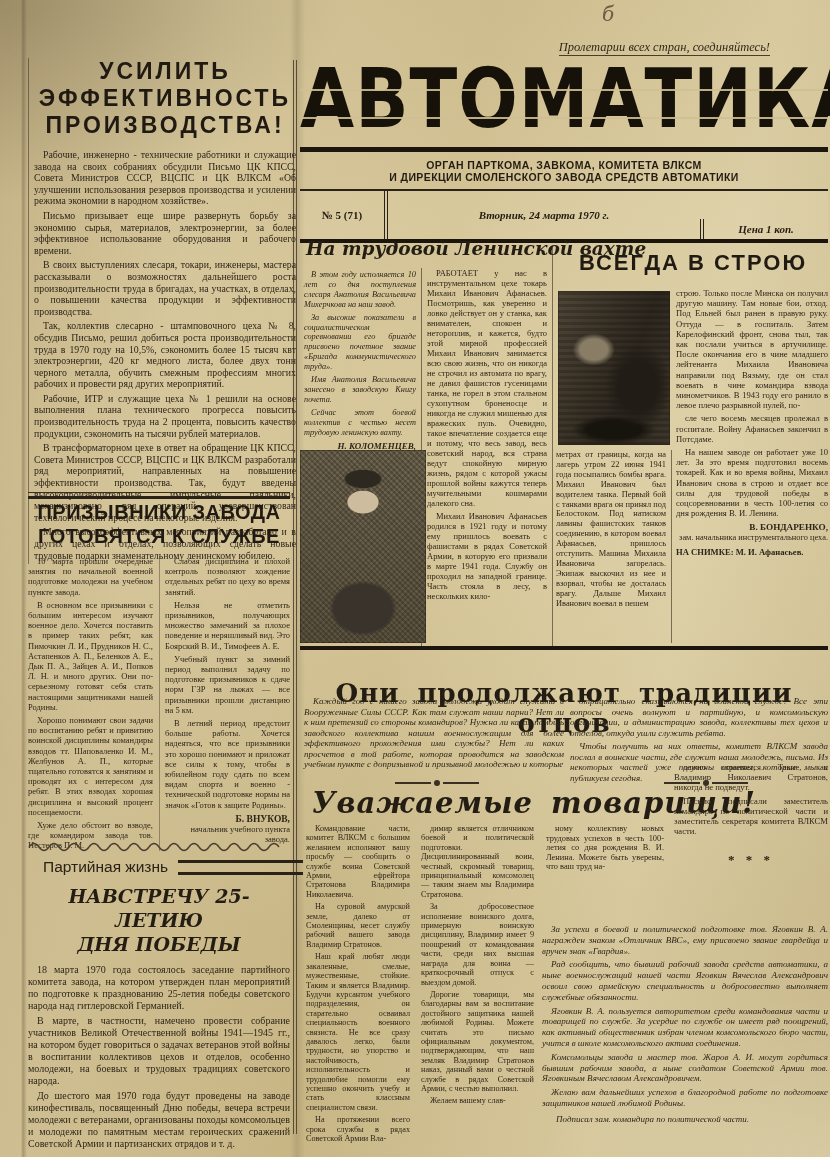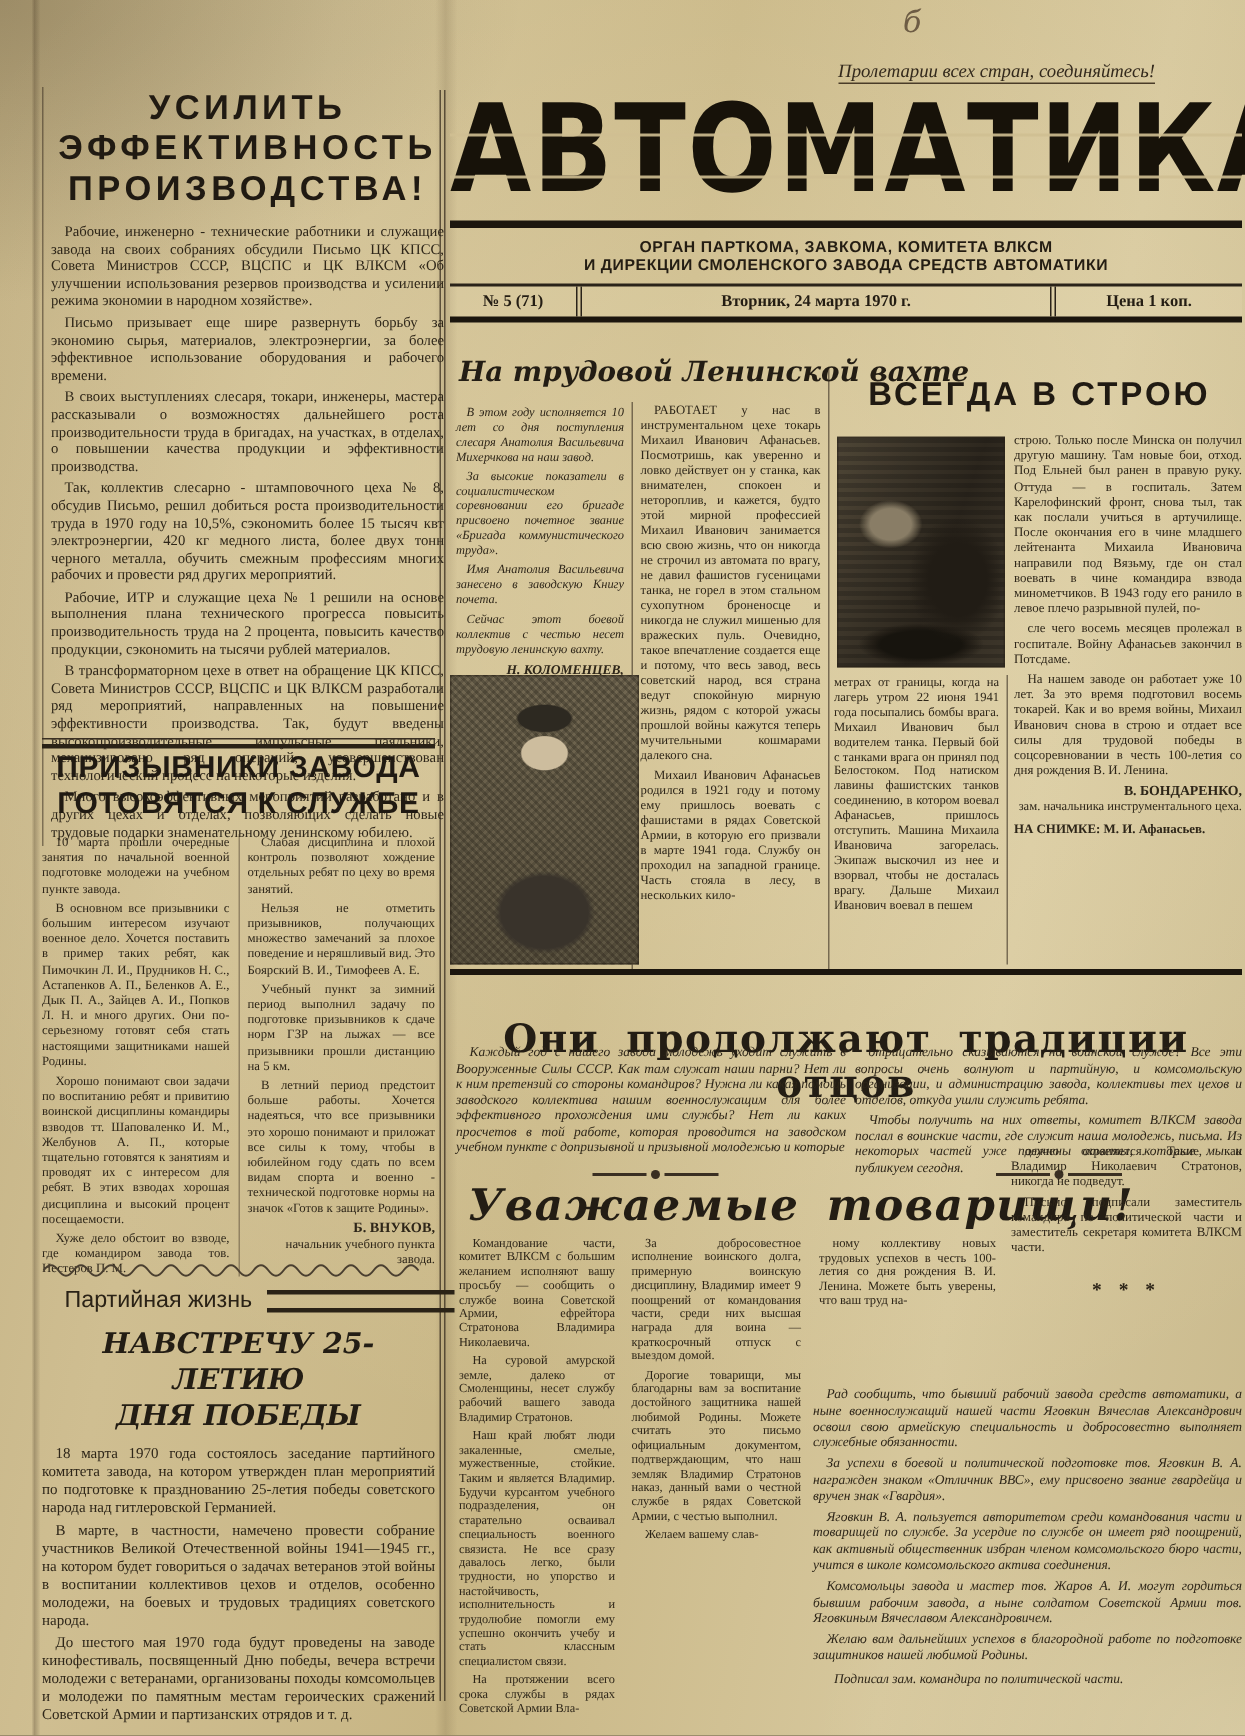--- a/index.html
+++ b/index.html
@@ -31,21 +31,21 @@
     font-family:"DejaVu Sans",sans-serif;font-weight:bold;font-size:70px;letter-spacing:1px;
     color:#171209;text-align:center;line-height:1;transform:scaleY(1.16);transform-origin:top center;
   }
   .slit{position:absolute;left:0;width:100%;height:2px;background:#cfbf92;opacity:.9;}
   .thickrule{background:#1c160e;}
   .subtitle{font-family:"Liberation Sans",sans-serif;font-weight:bold;font-size:10.5px;
     letter-spacing:.4px;text-align:center;color:#241d13;}
   .infobar{display:flex;border-top:2px solid #2a2319;border-bottom:4px solid #1b150d;
     font-weight:bold;font-size:11px;color:#241d13;align-items:stretch;background:rgba(255,245,215,.10);}
   .infobar .cell{display:flex;align-items:center;justify-content:center;padding:4px 6px;}
-  .cell+.cell{border-left:4px double #2a2319;}
+  .cell+.cell{border-left:4px double #2a2319;font-style:italic;}
   .vrule{border-left:1px solid rgba(55,44,30,.75);border-right:1px solid rgba(55,44,30,.75);width:2px;}
   .vthin{width:1px;background:rgba(55,44,30,.6);}
   .cols2{column-count:2;column-gap:12px;column-rule:1px solid rgba(70,58,42,.45);}
   .dbl-rule{border-top:1px solid #3a3023;border-bottom:3px solid #2a2216;height:3px;}
   .party{display:flex;align-items:center;font-family:"Liberation Sans",sans-serif;
     font-size:15.5px;color:#2a2216;}
   .party .lines{flex:1;height:9px;border-top:3px solid #2a2216;border-bottom:3px solid #2a2216;margin-left:10px;}
   .dot-rule{display:flex;align-items:center;justify-content:center;}
   .dot-rule .dr-line{height:2px;background:#3a2f22;flex:1;}
   .dot-rule .dr-dot{width:6px;height:6px;border-radius:50%;background:#3a2f22;margin:0 3px;}
@@ -80,21 +80,21 @@
       <div class="mast-title">АВТОМАТИКА</div>
       <div class="slit" style="top:30px;"></div>
       <div class="slit" style="top:58px;"></div>
     </div>
     <div class="thickrule" style="height:5px;margin-top:2px;"></div>
     <div class="subtitle" style="margin-top:7px;">ОРГАН ПАРТКОМА, ЗАВКОМА, КОМИТЕТА ВЛКСМ</div>
     <div class="subtitle">И ДИРЕКЦИИ СМОЛЕНСКОГО ЗАВОДА СРЕДСТВ АВТОМАТИКИ</div>
     <div class="infobar" style="margin-top:6px;">
       <div class="cell" style="width:72px;">№ 5 (71)</div>
       <div class="cell" style="flex:1;">Вторник, 24 марта 1970 г.</div>
-      <div class="cell" style="width:112px;">Цена 1 коп.</div>
+      <div class="cell" style="width:112px;margin-top:28px;">Цена 1 коп.</div>
     </div>
   </header>
 
   <div class="abs vrule" style="left:293px;top:60px;height:1074px;"></div>
 
   <section class="abs" style="left:28px;top:58px;width:262px;border-left:1px solid rgba(60,48,35,.55);padding-left:5px;">
     <h2 class="hl-sans pre" style="font-size:23px;line-height:27px;letter-spacing:3px;margin:0 0 10px 0;">УСИЛИТЬ
 ЭФФЕКТИВНОСТЬ
 ПРОИЗВОДСТВА!</h2>
     <div style="font-size:9.8px;line-height:11.6px;">
@@ -218,38 +218,39 @@
 
   <h2 class="abs hl-serif it" style="left:312px;top:786px;font-size:29px;margin:0;white-space:nowrap;word-spacing:7px;letter-spacing:1px;">Уважаемые товарищи!</h2>
 
   <div class="abs" style="left:306px;top:824px;width:104px;font-size:8.2px;line-height:9.4px;">
       <p>Командование части, комитет ВЛКСМ с большим желанием исполняют вашу просьбу — сообщить о службе воина Советской Армии, ефрейтора Стратонова Владимира Николаевича.</p>
       <p>На суровой амурской земле, далеко от Смоленщины, несет службу рабочий вашего завода Владимир Стратонов.</p>
       <p>Наш край любят люди закаленные, смелые, мужественные, стойкие. Таким и является Владимир. Будучи курсантом учебного подразделения, он старательно осваивал специальность военного связиста. Не все сразу давалось легко, были трудности, но упорство и настойчивость, исполнительность и трудолюбие помогли ему успешно окончить учебу и стать классным специалистом связи.</p>
       <p>На протяжении всего срока службы в рядах Советской Армии Вла-</p>
     </div>
   <div class="abs" style="left:421px;top:824px;width:113px;font-size:8.2px;line-height:9.4px;">
+      <p>димир является отличником боевой и политической подготовки. Дисциплинированный воин, честный, скромный товарищ, принципиальный комсомолец — таким знаем мы Владимира Стратонова.</p>
       <p>За добросовестное исполнение воинского долга, примерную воинскую дисциплину, Владимир имеет 9 поощрений от командования части, среди них высшая награда для воина — краткосрочный отпуск с выездом домой.</p>
       <p>Дорогие товарищи, мы благодарны вам за воспитание достойного защитника нашей любимой Родины. Можете считать это письмо официальным документом, подтверждающим, что наш земляк Владимир Стратонов наказ, данный вами о честной службе в рядах Советской Армии, с честью выполнил.</p>
       <p>Желаем вашему слав-</p>
     </div>
   <div class="abs" style="left:546px;top:824px;width:118px;font-size:8.4px;line-height:9.6px;">
       <p>ному коллективу новых трудовых успехов в честь 100-летия со дня рождения В. И. Ленина. Можете быть уверены, что ваш труд на-</p>
     </div>
   <div class="abs" style="left:674px;top:762px;width:154px;font-size:8.6px;line-height:10.2px;">
       <p>дежно охраняется. Такие, как Владимир Николаевич Стратонов, никогда не подведут.</p>
       <p>Письмо подписали заместитель командира по политической части и заместитель секретаря комитета ВЛКСМ части.</p>
     </div>
 
   <div class="abs stars" style="left:674px;top:852px;width:154px;">* * *</div>
 
   <div class="abs it" style="left:542px;top:924px;width:286px;font-size:9px;line-height:10.8px;">
     <div>
+        <p>За успехи в боевой и политической подготовке тов. Яговкин В. А. награжден знаком «Отличник ВВС», ему присвоено звание гвардейца и вручен знак «Гвардия».</p>
         <p>Рад сообщить, что бывший рабочий завода средств автоматики, а ныне военнослужащий нашей части Яговкин Вячеслав Александрович освоил свою армейскую специальность и добросовестно выполняет служебные обязанности.</p>
-        <p>За успехи в боевой и политической подготовке тов. Яговкин В. А. награжден знаком «Отличник ВВС», ему присвоено звание гвардейца и вручен знак «Гвардия».</p>
         <p>Яговкин В. А. пользуется авторитетом среди командования части и товарищей по службе. За усердие по службе он имеет ряд поощрений, как активный общественник избран членом комсомольского бюро части, учится в школе комсомольского актива соединения.</p>
         <p>Комсомольцы завода и мастер тов. Жаров А. И. могут гордиться бывшим рабочим завода, а ныне солдатом Советской Армии тов. Яговкиным Вячеславом Александровичем.</p>
         <p>Желаю вам дальнейших успехов в благородной работе по подготовке защитников нашей любимой Родины.</p>
       </div>
     <p class="closing">Подписал зам. командира по политической части.</p>
   </div>
 
 </div>
 
 </body></html>

